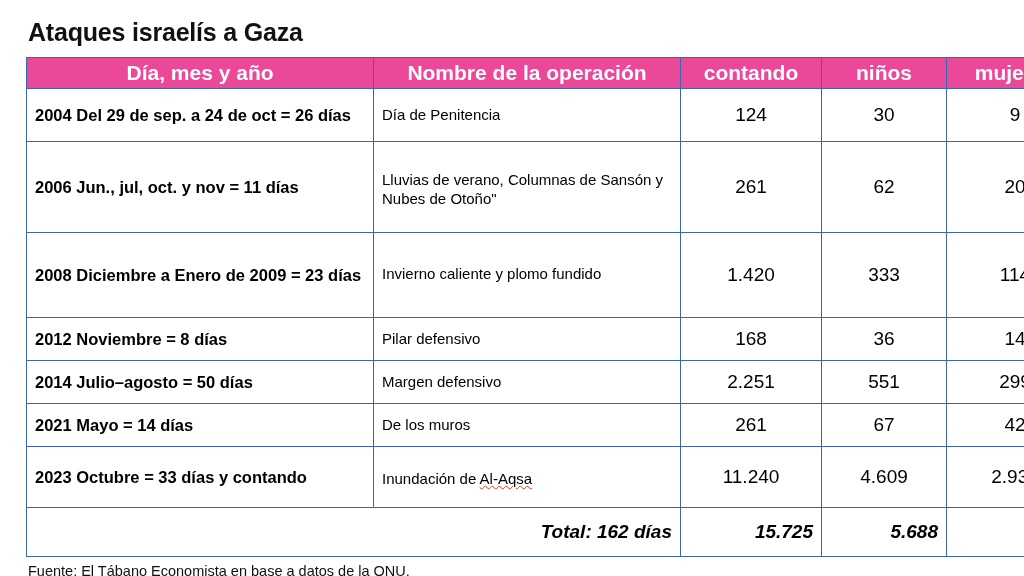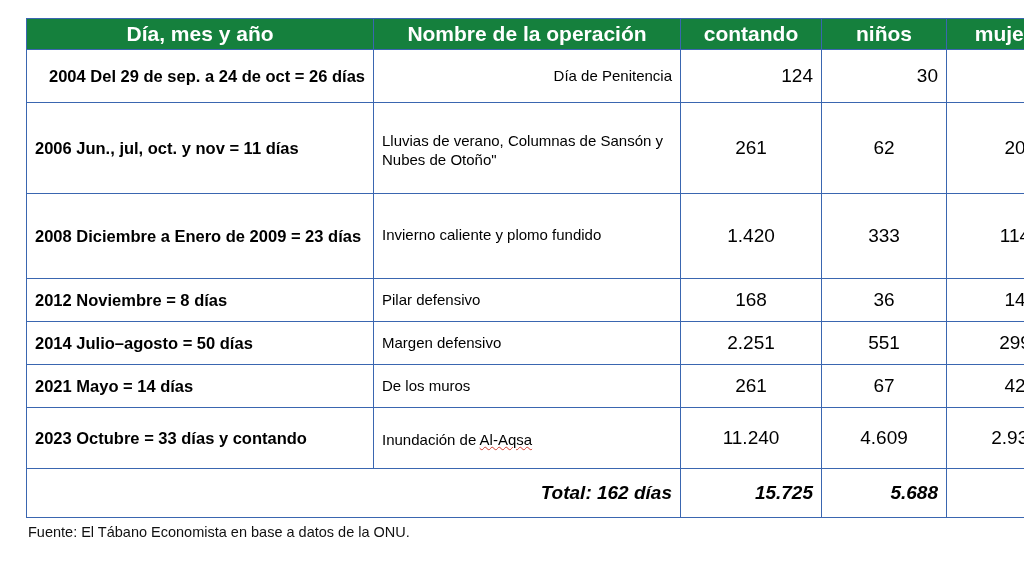--- a/index.html
+++ b/index.html
@@ -33,21 +33,21 @@
     width: 972px;
     table-layout: fixed;
     background: #ffffff;
   }
   table.data th, table.data td {
     border: 1px solid #3a66b0;
     vertical-align: middle;
     padding: 4px 8px;
   }
   thead th {
-    background: #15803d;
+    background: #ec4899;
     color: #ffffff;
     font-size: 21px;
     font-weight: bold;
     text-align: center;
     border: 1px solid #3f6fc4;
     padding: 6px 4px 8px 4px;
     line-height: 1.05;
   }
   th.col-date   { width: 330px; }
   th.col-op     { width: 290px; }
@@ -68,21 +68,21 @@
     line-height: 1.25;
     vertical-align: top;
     padding-top: 8px;
     padding-left: 10px;
   }
   td.num {
     font-size: 19px;
     text-align: center;
     font-weight: normal;
   }
-  tr.r1 td { height: 44px; text-align: right; }
+  tr.r1 td { height: 44px; }
   tr.r2 td { height: 76px; }
   tr.r3 td { height: 76px; }
   tr.r4 td, tr.r5 td, tr.r6 td { height: 34px; }
   tr.r7 td { height: 48px; }
 
   tr.r3 td.op { padding-top: 2px; }
   tr.r2 td.op { padding-top: 10px; }
   tr.r7 td.op { padding-top: 8px; }
 
   tr.total td {
@@ -111,20 +111,21 @@
     font-size: 14.5px;
     margin: 6px 0 0 2px;
     color: #111111;
   }
 </style>
 </head>
 <body>
 
 <div class="page">
 
+  <h1 class="title">Ataques israelís a Gaza</h1>
 
   <table class="data">
     <thead>
       <tr>
         <th class="col-date">Día, mes y año</th>
         <th class="col-op">Nombre de la operación</th>
         <th class="col-dead">contando</th>
         <th class="col-child">niños</th>
         <th class="col-women">mujeres</th>
       </tr>

